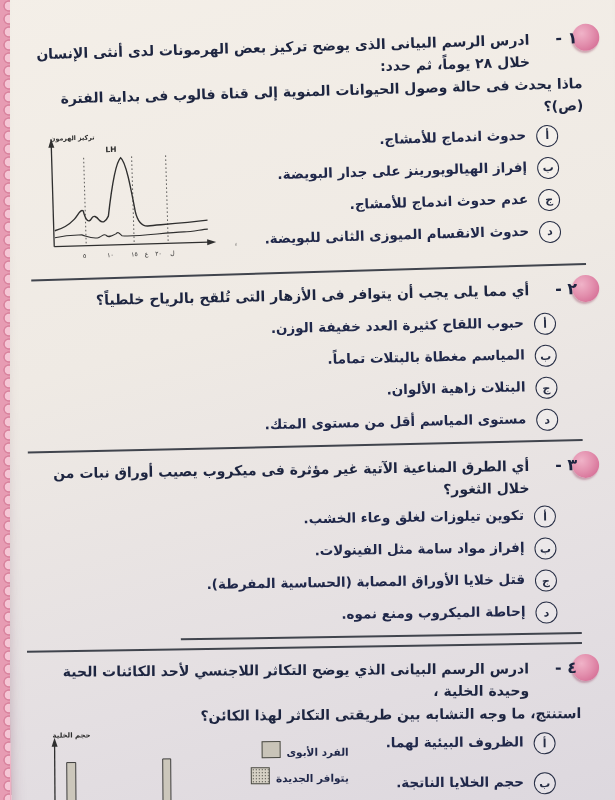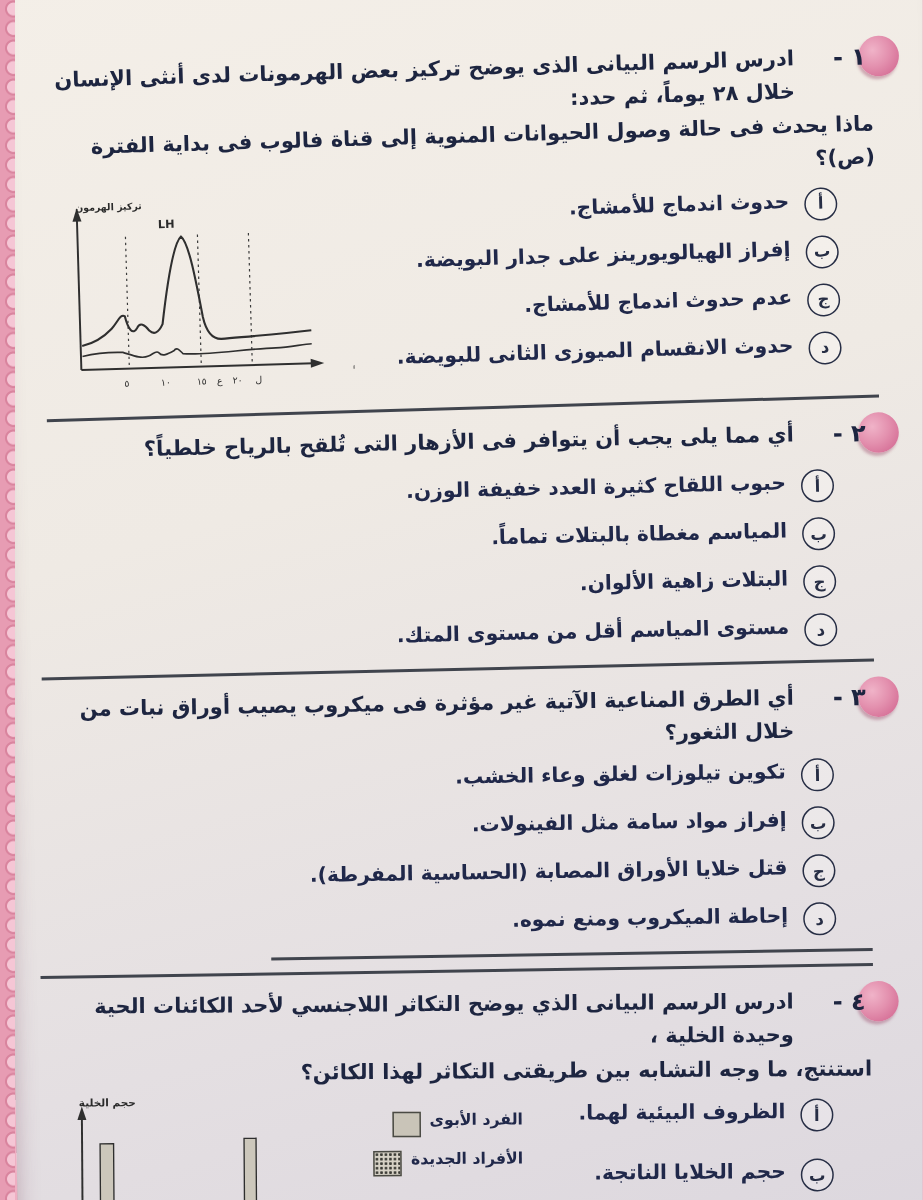--- a/index.html
+++ b/index.html
@@ -54,21 +54,21 @@
     display:flex;align-items:center;justify-content:center;
     font-size:11px;font-weight:bold;line-height:1;margin-left:10px;margin-top:1px;color:#272e45;
     background:rgba(255,255,255,.25);
   }
   .opt-text{font-size:13.5px;font-weight:bold;line-height:1.5;color:#20284a;}
 
   .body-row{display:flex;flex-direction:row;align-items:flex-start;}
   .chart-wrap{flex:0 0 212px;position:relative;}
   .chart2-wrap{flex:0 0 212px;position:relative;}
   .mid-col{flex:0 0 118px;display:flex;flex-direction:column;padding-top:14px;min-height:168px;}
-  .legend-item{display:flex;align-items:flex-start;margin-bottom:9px;direction:rtl;}
+  .legend-item{display:flex;align-items:flex-end;margin-bottom:9px;direction:rtl;}
   .legend-label{font-size:10.5px;font-weight:bold;color:#20284a;white-space:nowrap;}
   .legend-box{width:17px;height:15px;border:1px solid #4a4a44;background:#c9c4b8;margin-right:6px;}
   .legend-box.dotted{
     background-color:#d6d1c5;
     background-image:radial-gradient(circle,#3c3c36 .8px,transparent 1px);
     background-size:3px 3px;
   }
 
   .sep{border:none;border-top:2px solid #40444d;margin:8px 2px 14px 6px;}
   .sep-short{border:none;border-top:2px solid #40444d;margin:6px 2px 0 160px;}
@@ -230,21 +230,21 @@
         </li>
 
       </ul>
 
       <div class="mid-col">
         <div class="legend-item">
           <span class="legend-label">الفرد الأبوى</span>
           <span class="legend-box"></span>
         </div>
         <div class="legend-item">
-          <span class="legend-label">الأفراد الجديدة</span>
+          <span class="legend-label">يتوافر الجديدة</span>
           <span class="legend-box dotted"></span>
         </div>
 
       </div>
 
       <div class="chart2-wrap">
         <svg width="212" height="172" viewBox="0 0 212 172">
           <defs>
             <pattern id="dotsDark" width="3" height="3" patternUnits="userSpaceOnUse">
               <rect width="3" height="3" fill="#c3bcab"></rect>

